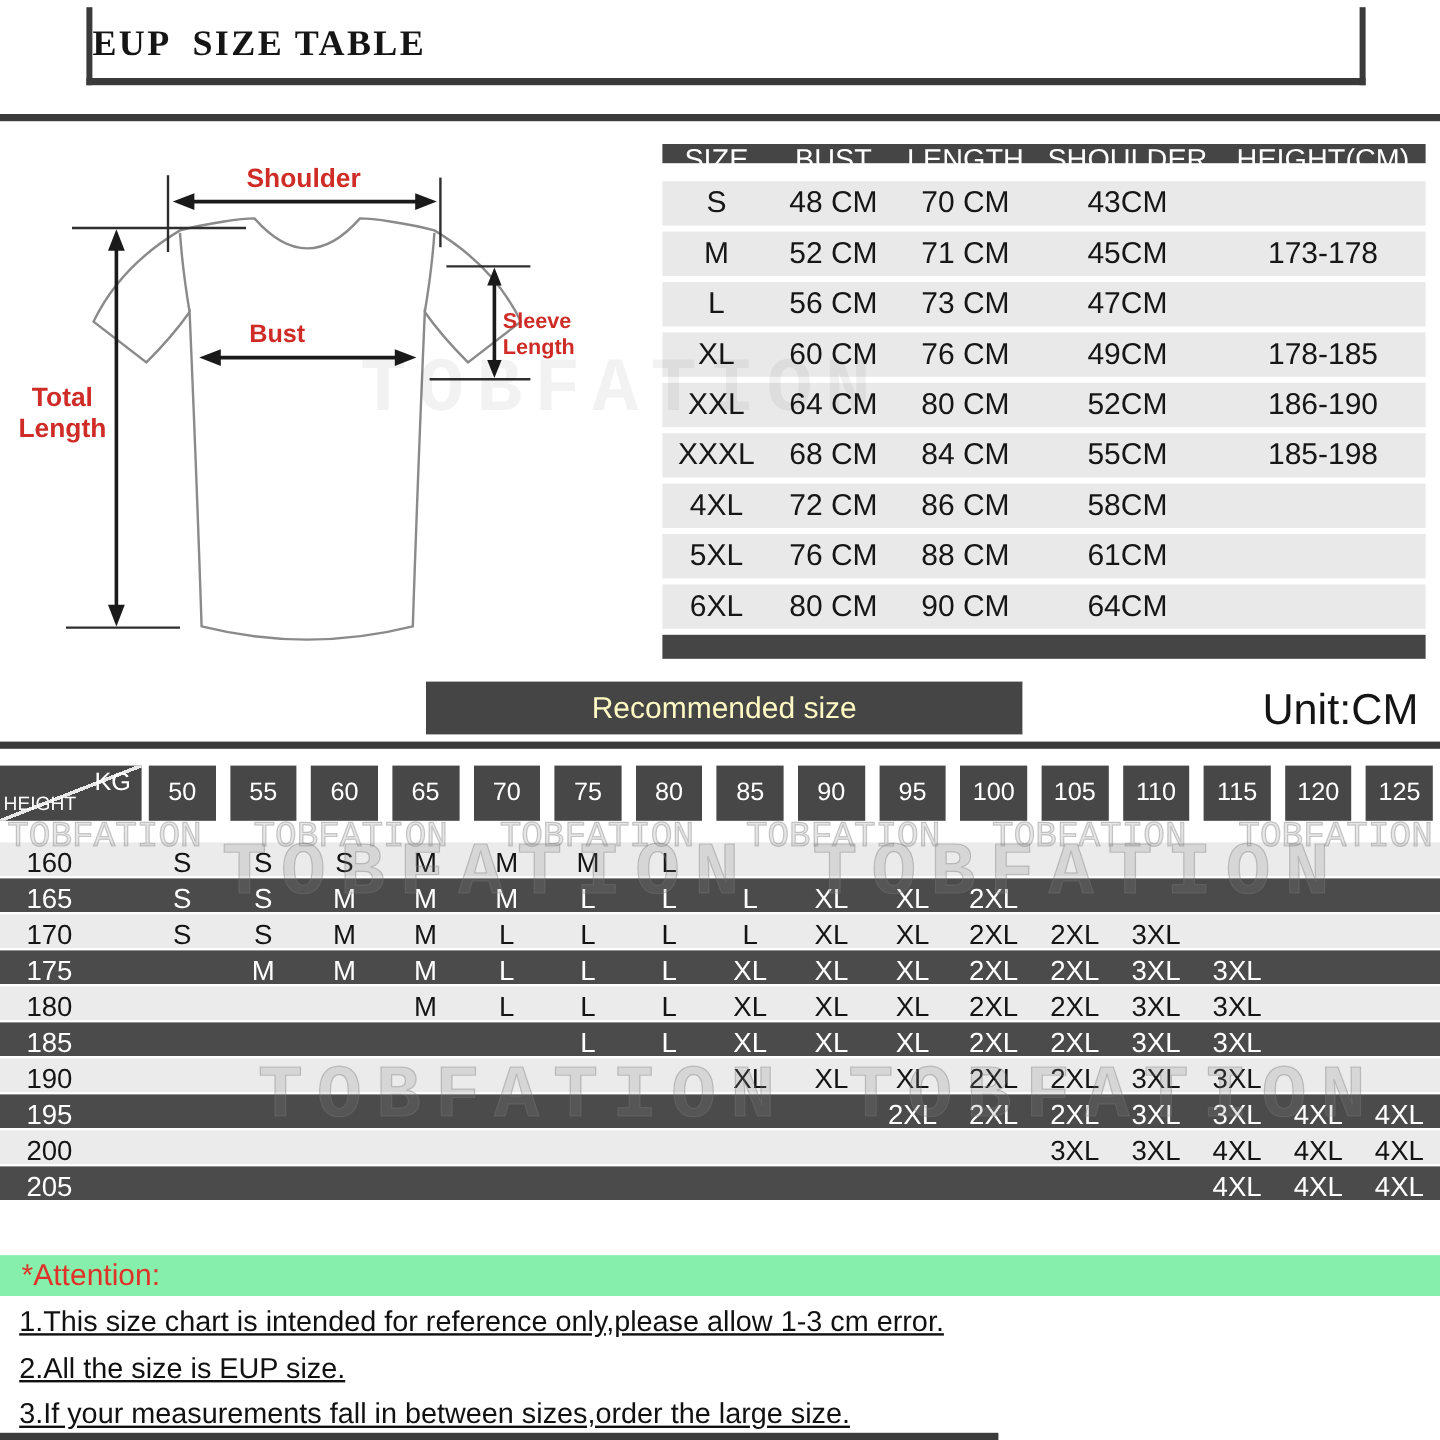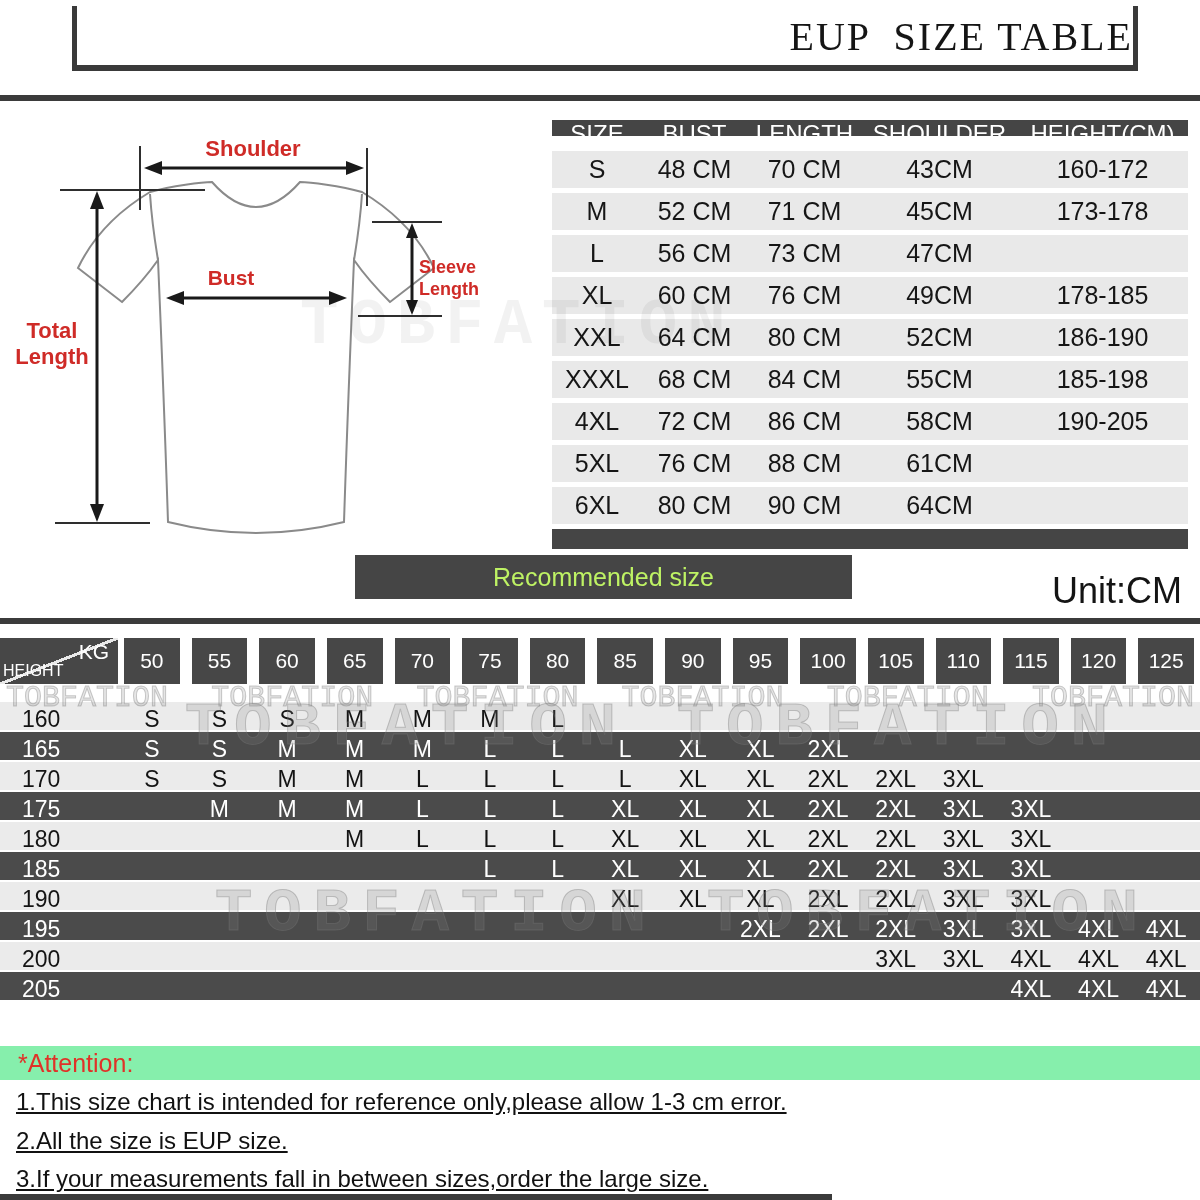--- a/index.html
+++ b/index.html
@@ -2,22 +2,22 @@
 <html><head>
 <meta charset="utf-8">
 <style>
   html,body{margin:0;padding:0;background:#fff;}
   .page{position:relative;width:1200px;height:1200px;background:#fff;overflow:hidden;
         font-family:"Liberation Sans",sans-serif;color:#141414;}
 
   
   .title-box{position:absolute;left:72px;top:6px;width:1056px;height:59px;
              border-left:5px solid #3a3a3a;border-right:5px solid #3a3a3a;border-bottom:6px solid #3a3a3a;}
-  .title-box h1{margin:0;width:100%;height:100%;line-height:62px;text-align:right;
-                font-family:"Liberation Serif",serif;font-weight:400;font-size:40px;
+  .title-box h1{margin:0;width:100%;height:100%;line-height:62px;text-align:left;
+                font-family:"Liberation Serif",serif;font-weight:700;font-size:30px;
                 letter-spacing:2px;white-space:pre;color:#151515;}
   .divider{position:absolute;left:0;width:1200px;height:6px;background:#3b3b3b;}
   .divider-top{top:95px;}
   .divider-mid{top:618px;}
 
   
   .diagram{position:absolute;left:0;top:110px;width:540px;height:440px;}
   .shirt{fill:none;stroke:#8a8a8a;stroke-width:2;}
   .tick{stroke:#2e2e2e;stroke-width:2;}
   .meas{stroke:#1a1a1a;stroke-width:3;}
@@ -27,22 +27,22 @@
   
   .size-table{position:absolute;left:552px;top:120px;width:636px;}
   .st-grid{display:grid;grid-template-columns:90px 105px 115px 155px 171px;}
   .st-header{background:#454545;color:#fff;height:16px;line-height:28px;font-size:24px;
              text-align:center;margin-bottom:15px;}
   .st-row{background:#e9e9e9;height:37px;line-height:37px;font-size:25px;text-align:center;
           color:#161616;margin-bottom:5px;}
   .st-footer{height:20px;background:#454545;}
 
   
-  .recommended-bar{position:absolute;left:355px;top:555px;width:497px;height:44px;background:#454545;
-                   color:#bef264;font-size:25px;text-align:center;line-height:44px;}
+  .recommended-bar{position:absolute;left:355px;top:568px;width:497px;height:44px;background:#454545;
+                   color:#fef9c3;font-size:25px;text-align:center;line-height:44px;}
   .unit{position:absolute;left:950px;top:570px;width:232px;text-align:right;font-size:36px;color:#141414;}
 
   
   .matrix{position:absolute;left:0;top:638px;width:1200px;}
   .mx-grid{display:grid;grid-template-columns:118px repeat(16,1fr);}
   .mx-header{height:46px;margin-bottom:18px;}
   .mx-corner{position:relative;background:
       linear-gradient(to bottom right,rgba(0,0,0,0) calc(50% - 1.5px),#e9e9e9 calc(50% - 1.5px),
       #e9e9e9 calc(50% + 1.5px),rgba(0,0,0,0) calc(50% + 1.5px)),#474747;color:#fff;}
   .mx-corner .kg{position:absolute;top:2px;right:9px;font-size:21px;}
@@ -127,21 +127,20 @@
         <div>LENGTH</div>
         <div>SHOULDER</div>
         <div>HEIGHT(CM)</div>
       </div>
     <div id="st-rows">
         <div class="st-grid st-row">
           <div>S</div>
           <div>48 CM</div>
           <div>70 CM</div>
           <div>43CM</div>
-          <div>160-172</div>
         </div>
         <div class="st-grid st-row">
           <div>M</div>
           <div>52 CM</div>
           <div>71 CM</div>
           <div>45CM</div>
           <div>173-178</div>
         </div>
         <div class="st-grid st-row">
           <div>L</div>
@@ -168,21 +167,20 @@
           <div>68 CM</div>
           <div>84 CM</div>
           <div>55CM</div>
           <div>185-198</div>
         </div>
         <div class="st-grid st-row">
           <div>4XL</div>
           <div>72 CM</div>
           <div>86 CM</div>
           <div>58CM</div>
-          <div>190-205</div>
         </div>
         <div class="st-grid st-row">
           <div>5XL</div>
           <div>76 CM</div>
           <div>88 CM</div>
           <div>61CM</div>
           <div></div>
         </div>
         <div class="st-grid st-row">
           <div>6XL</div>

